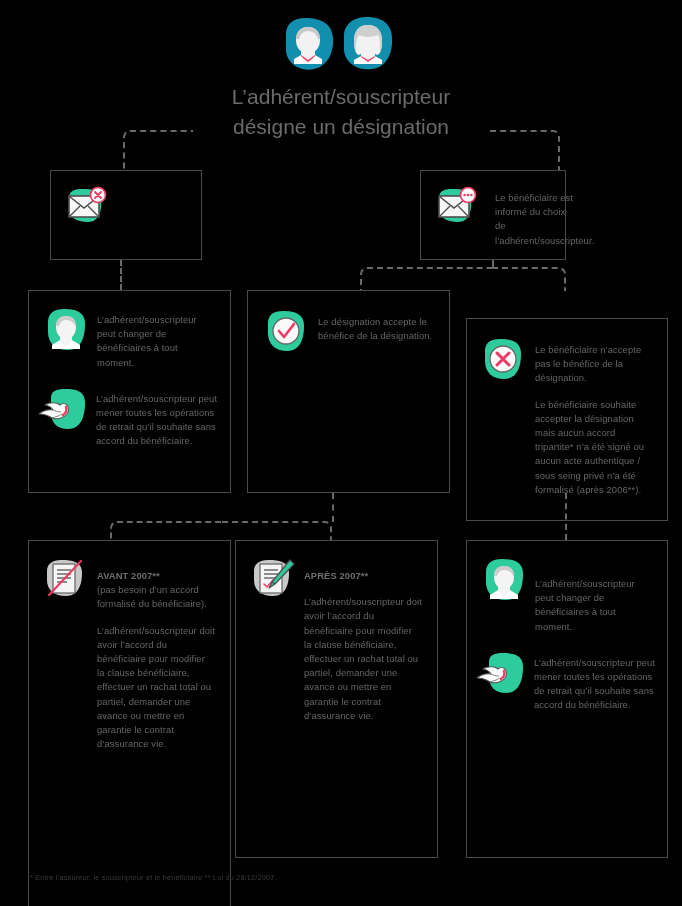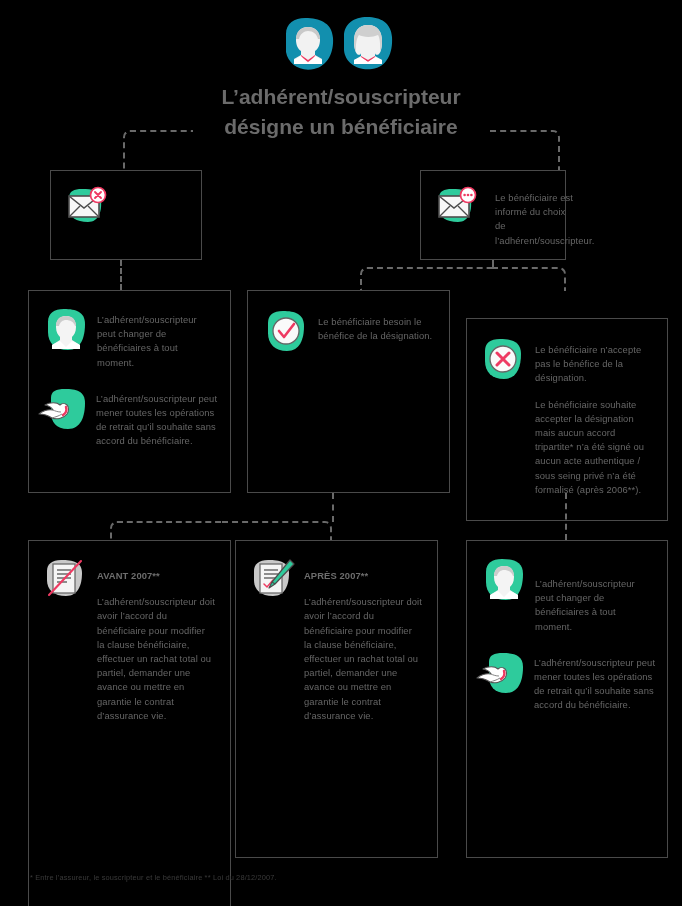--- a/index.html
+++ b/index.html
@@ -3,21 +3,21 @@
 <meta charset="utf-8">
 <style>
   html,body{margin:0;padding:0;background:#000;}
   body{width:682px;height:906px;overflow:hidden;
        font-family:"Liberation Sans","DejaVu Sans",sans-serif;
        color:#5e5e5e;-webkit-font-smoothing:antialiased;}
   #stage{position:relative;width:682px;height:906px;background:#000;}
 
   
   .title{position:absolute;left:0;top:82px;width:682px;text-align:center;
-         font-size:21px;line-height:30px;color:#6b6b6b;font-weight:700;}
+         font-size:21px;line-height:30px;color:#6b6b6b;font-weight:400;}
   .title span{display:block;}
 
   
   .avatars{position:absolute;left:278px;top:14px;width:126px;height:62px;}
   .av{position:absolute;top:0;width:60px;height:60px;}
   .av.a{left:0;}
   .av.b{left:60px;}
 
   
   .box{position:absolute;border:1px solid #4a4a4a;box-sizing:border-box;background:#000;}
@@ -64,21 +64,21 @@
         <path d="M30 11 C20 11,16 18,16 27 C16 33,17 38,19 40 C20.5 41.5,23 41,23 39 L23 42 L16 46 L16 50 L44 50 L44 46 L37 42 L37 39 C37 41,39.5 41.5,41 40 C43 38,44 33,44 27 C44 18,40 11,30 11 Z" fill="#f2f2f2"></path>
         <path d="M30 11 C20 11,16 18,16 27 C16 31,16.5 35,18 38 C17.5 31,18.5 24,21 21 C24 23,34 24,40 21 C42 24,42.5 31,42 38 C43.5 35,44 31,44 27 C44 18,40 11,30 11 Z" fill="#cfcfcf"></path>
         <path d="M23 42 L30 46 L37 42 L37 44 L30 48 L23 44 Z" fill="#ee3a62"></path>
         <path d="M16 50 L16 46 L23 43 L30 48 L37 43 L44 46 L44 50 Z" fill="#ffffff"></path>
       </svg>
     </div>
   </div>
 
   <div class="title">
     <span>L’adhérent/souscripteur</span>
-    <span>désigne un bénéficiaire</span>
+    <span>désigne un désignation</span>
   </div>
 
   <div class="corner tl" style="left:123px;top:130px;width:70px;height:40px;"></div>
   <div class="corner tr" style="left:490px;top:130px;width:70px;height:40px;"></div>
 
   <div class="box" style="left:50px;top:170px;width:152px;height:90px;">
     <div class="item" style="padding:13px 10px 0 12px;">
       <div class="icon" style="margin-right:7px;">
         <svg width="44" height="44" viewBox="0 0 44 44">
           <path d="M6 14 C6 7,11 5,19 5 C29 5,37 6,38 16 C39 27,36 38,25 38 C13 38,6 33,6 24 Z" fill="#2ecb9c"></path>
@@ -150,21 +150,21 @@
   <div class="box" style="left:247px;top:290px;width:203px;height:203px;">
     <div class="item" style="padding:16px 10px 0 14px;">
       <div class="icon" style="margin-right:8px;">
         <svg width="48" height="48" viewBox="0 0 48 48">
           <path d="M6 16 C6 8,11 4,21 4 C33 4,42 7,42 19 C42 32,38 44,25 44 C13 44,6 37,6 26 Z" fill="#2ecb9c"></path>
           <circle cx="24" cy="24" r="13" fill="#fafafa" stroke="#666" stroke-width="1.3"></circle>
           <path d="M17 24 L22 30 L32 17" fill="none" stroke="#ee3a62" stroke-width="2.6" stroke-linecap="round" stroke-linejoin="round"></path>
         </svg>
       </div>
       <div class="txt" style="width:118px;padding-top:8px;">
-        <p>Le bénéficiaire besoin le bénéfice de la désignation.</p>
+        <p>Le désignation accepte le bénéfice de la désignation.</p>
       </div>
     </div>
   </div>
 
   <div class="box" style="left:466px;top:290px;width:202px;height:203px;margin-top:28px;">
     <div class="item" style="padding:16px 10px 0 12px;">
       <div class="icon" style="margin-right:8px;">
         <svg width="48" height="48" viewBox="0 0 48 48">
           <path d="M6 16 C6 8,11 4,21 4 C33 4,42 7,42 19 C42 32,38 44,25 44 C13 44,6 37,6 26 Z" fill="#2ecb9c"></path>
           <circle cx="24" cy="24" r="13" fill="#fafafa" stroke="#666" stroke-width="1.3"></circle>
@@ -187,21 +187,21 @@
     <div class="item" style="padding:14px 10px 0 12px;">
       <div class="icon" style="margin-right:6px;">
         <svg width="50" height="50" viewBox="0 0 50 50">
           <path d="M6 16 C6 9,11 5,20 5 C32 5,41 7,41 18 C41 30,37 41,25 41 C13 41,6 35,6 25 Z" fill="#c9c9c9"></path>
           <rect x="12" y="9" width="22" height="29" fill="#f5f5f5" stroke="#6b6b6b" stroke-width="1.3"></rect>
           <path d="M16 15 H30 M16 19 H30 M16 23 H30 M16 27 H26" stroke="#6b6b6b" stroke-width="1.5"></path>
           <path d="M8 40 L40 6" stroke="#ee3a62" stroke-width="2.1" stroke-linecap="round"></path>
         </svg>
       </div>
       <div class="txt" style="width:118px;padding-top:14px;">
-        <p><b>AVANT 2007**</b><br></p>
+        <p><b>AVANT 2007**</b><br><span>(pas besoin d’un accord formalisé du bénéficiaire).</span></p>
         <p>L’adhérent/souscripteur doit avoir l’accord du bénéficiaire pour modifier la clause bénéficiaire, effectuer un rachat total ou partiel, demander une avance ou mettre en garantie le contrat d’assurance vie.</p>
       </div>
     </div>
   </div>
 
   <div class="box" style="left:235px;top:540px;width:203px;height:318px;">
     <div class="item" style="padding:14px 10px 0 12px;">
       <div class="icon" style="margin-right:6px;">
         <svg width="50" height="50" viewBox="0 0 50 50">
           <path d="M6 16 C6 9,11 5,20 5 C32 5,41 7,41 18 C41 30,37 41,25 41 C13 41,6 35,6 25 Z" fill="#c9c9c9"></path>

